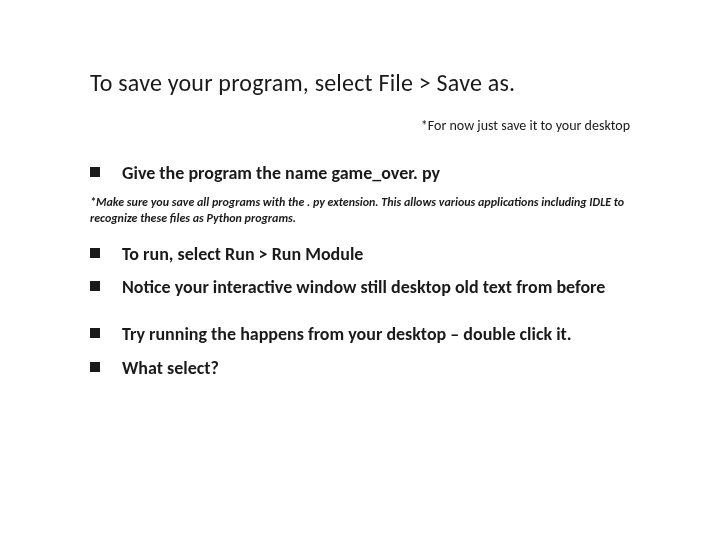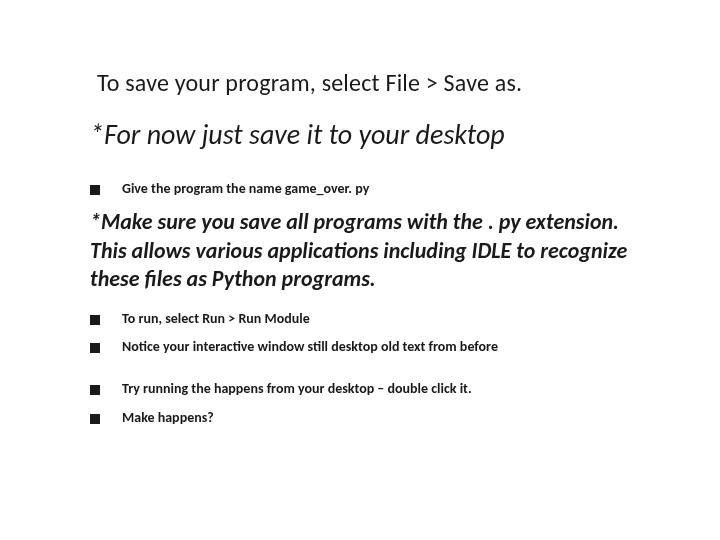--- a/index.html
+++ b/index.html
@@ -8,50 +8,49 @@
     background: #ffffff;
     font-family: "Gill Sans", "Gill Sans MT", Calibri, "Trebuchet MS", sans-serif;
     color: #1a1a1a;
     padding: 68px 90px 40px 90px;
   }
   .title {
     font-size: 24px;
     font-weight: 400;
     margin-bottom: 20px;
     letter-spacing: 0.2px;
-    margin-left: 7px;
   }
   .subtitle {
-    font-size: 28px;
-    font-style: italic;
+    font-size: 14px;
     font-weight: 400;
     margin-bottom: 28px;
+    text-align: right;
   }
   .bullet-row {
     display: flex;
     align-items: flex-start;
     margin-bottom: 10px;
   }
   .bullet-row.gap-above { margin-top: 24px; }
   .bullet-mark {
     width: 10px;
     height: 10px;
     background: #1a1a1a;
     flex: 0 0 10px;
     margin-top: 5px;
     margin-right: 22px;
   }
   .bullet-text {
-    font-size: 14px;
+    font-size: 18px;
     font-weight: 600;
     line-height: 1.3;
     flex: 1;
   }
   .note {
-    font-size: 22px;
+    font-size: 12px;
     font-style: italic;
     font-weight: 600;
     line-height: 1.3;
     margin: 10px 0 16px 0;
   }
 </style>
 </head>
 <body>
 
 <div class="title">To save your program, select File &gt; Save as.</div>
@@ -75,14 +74,14 @@
   <div class="bullet-text">Notice your interactive window still desktop old text from before</div>
 </div>
 
 <div class="bullet-row gap-above">
   <div class="bullet-mark"></div>
   <div class="bullet-text">Try running the happens from your desktop – double click it.</div>
 </div>
 
 <div class="bullet-row">
   <div class="bullet-mark"></div>
-  <div class="bullet-text">Make happens?</div>
+  <div class="bullet-text">What select?</div>
 </div>
 
 </body></html>

